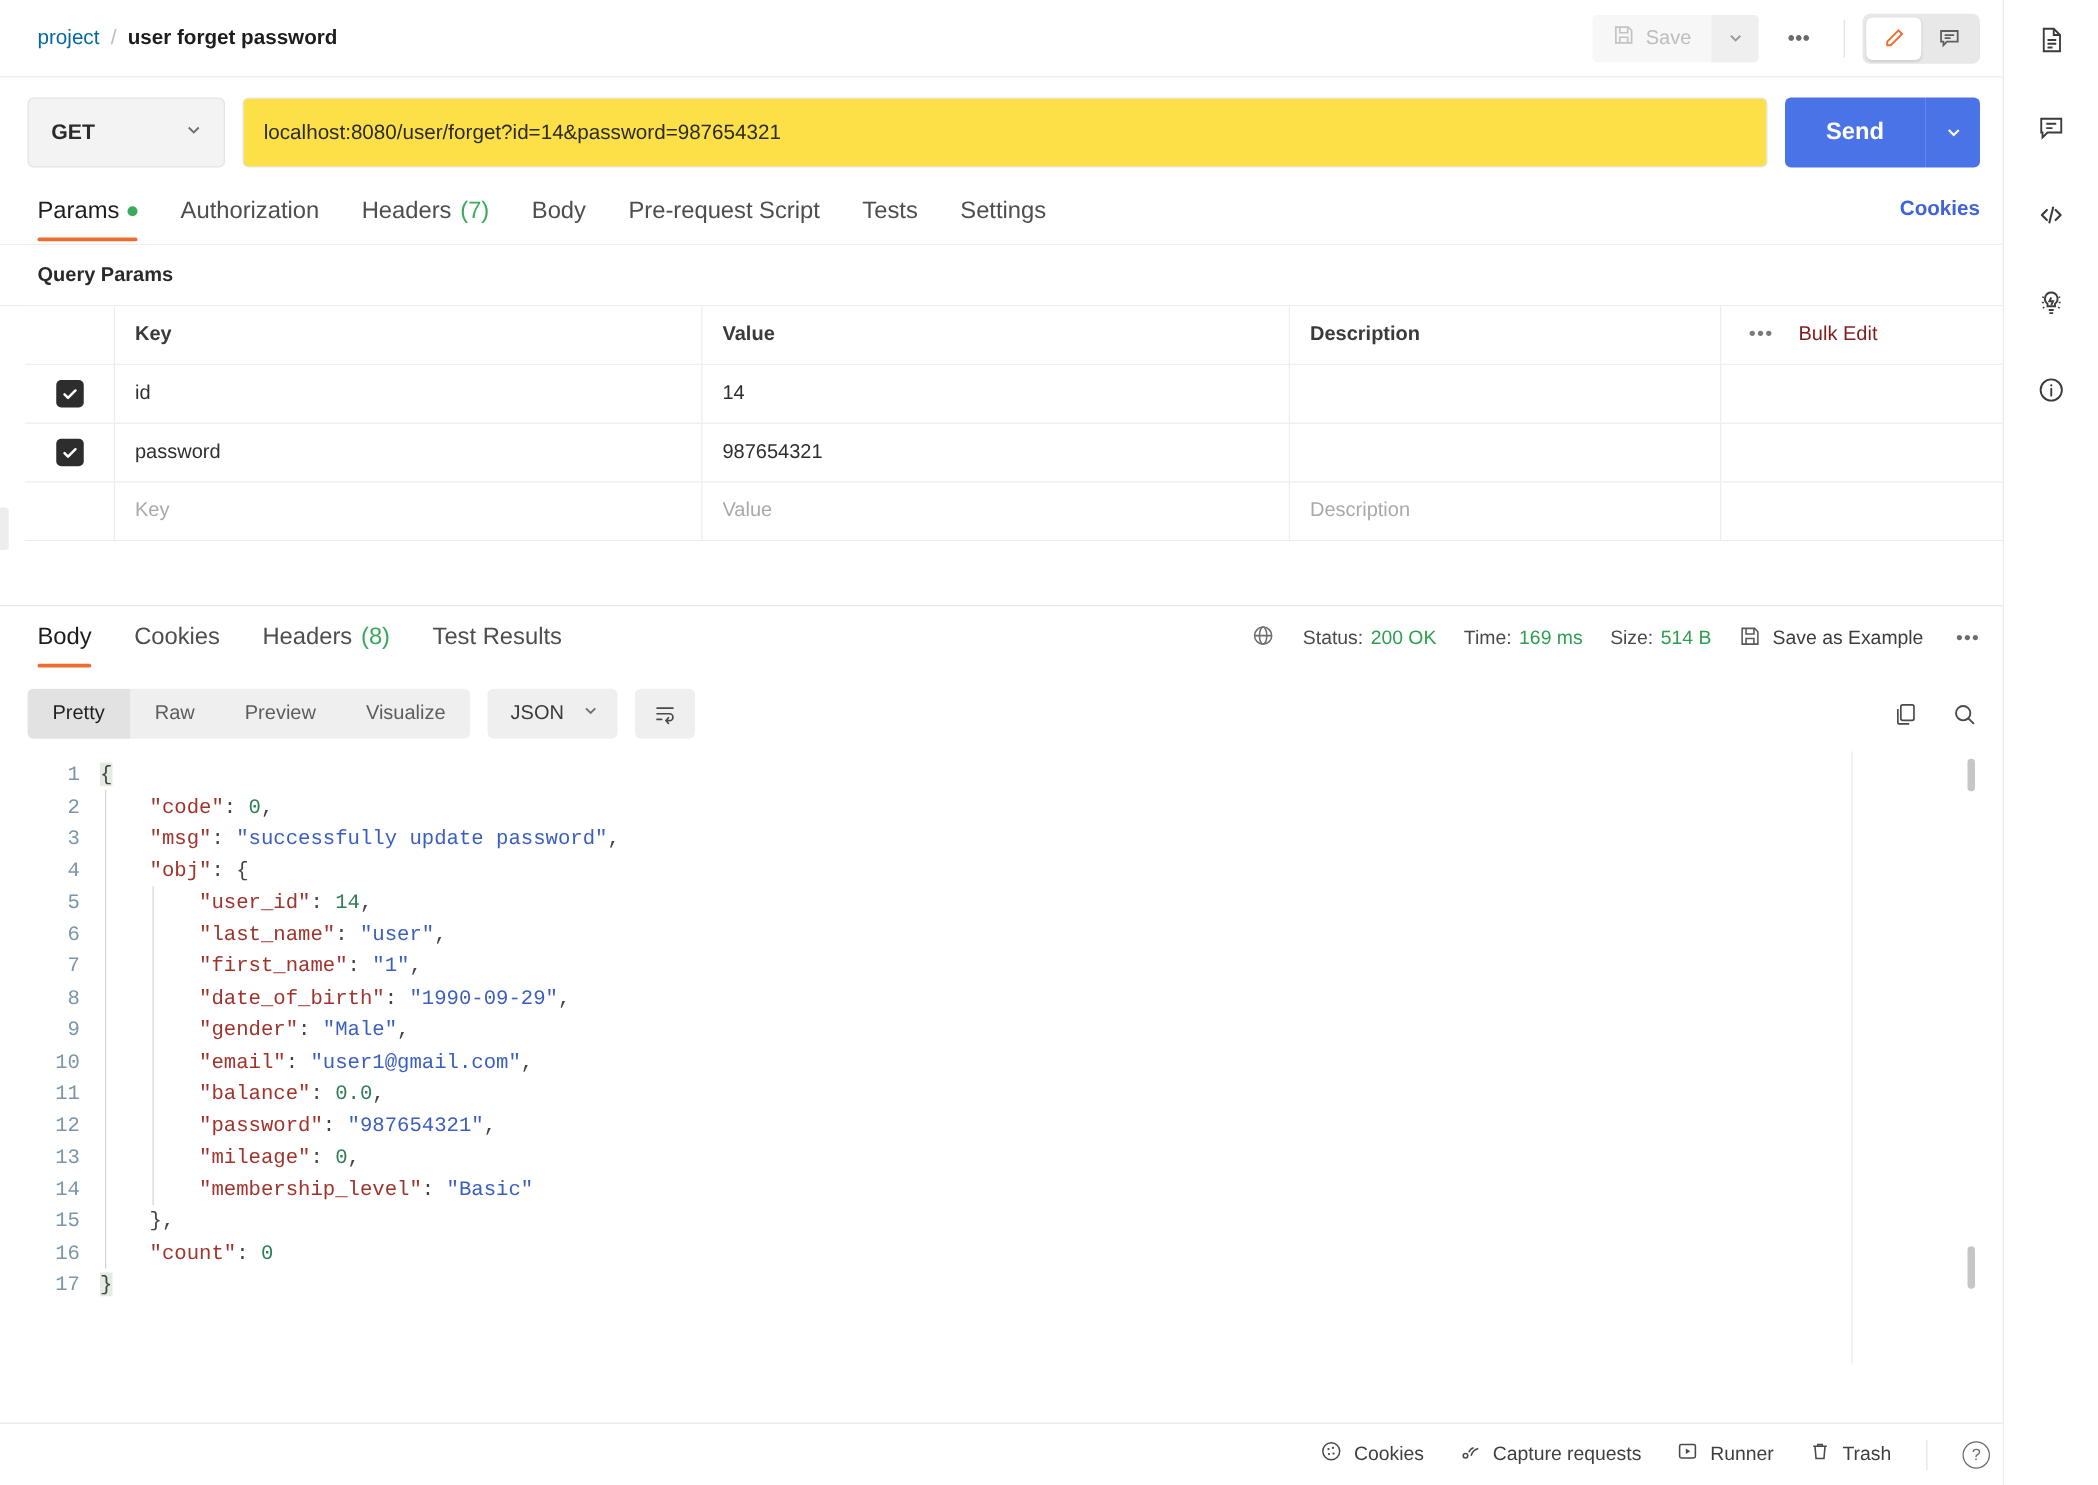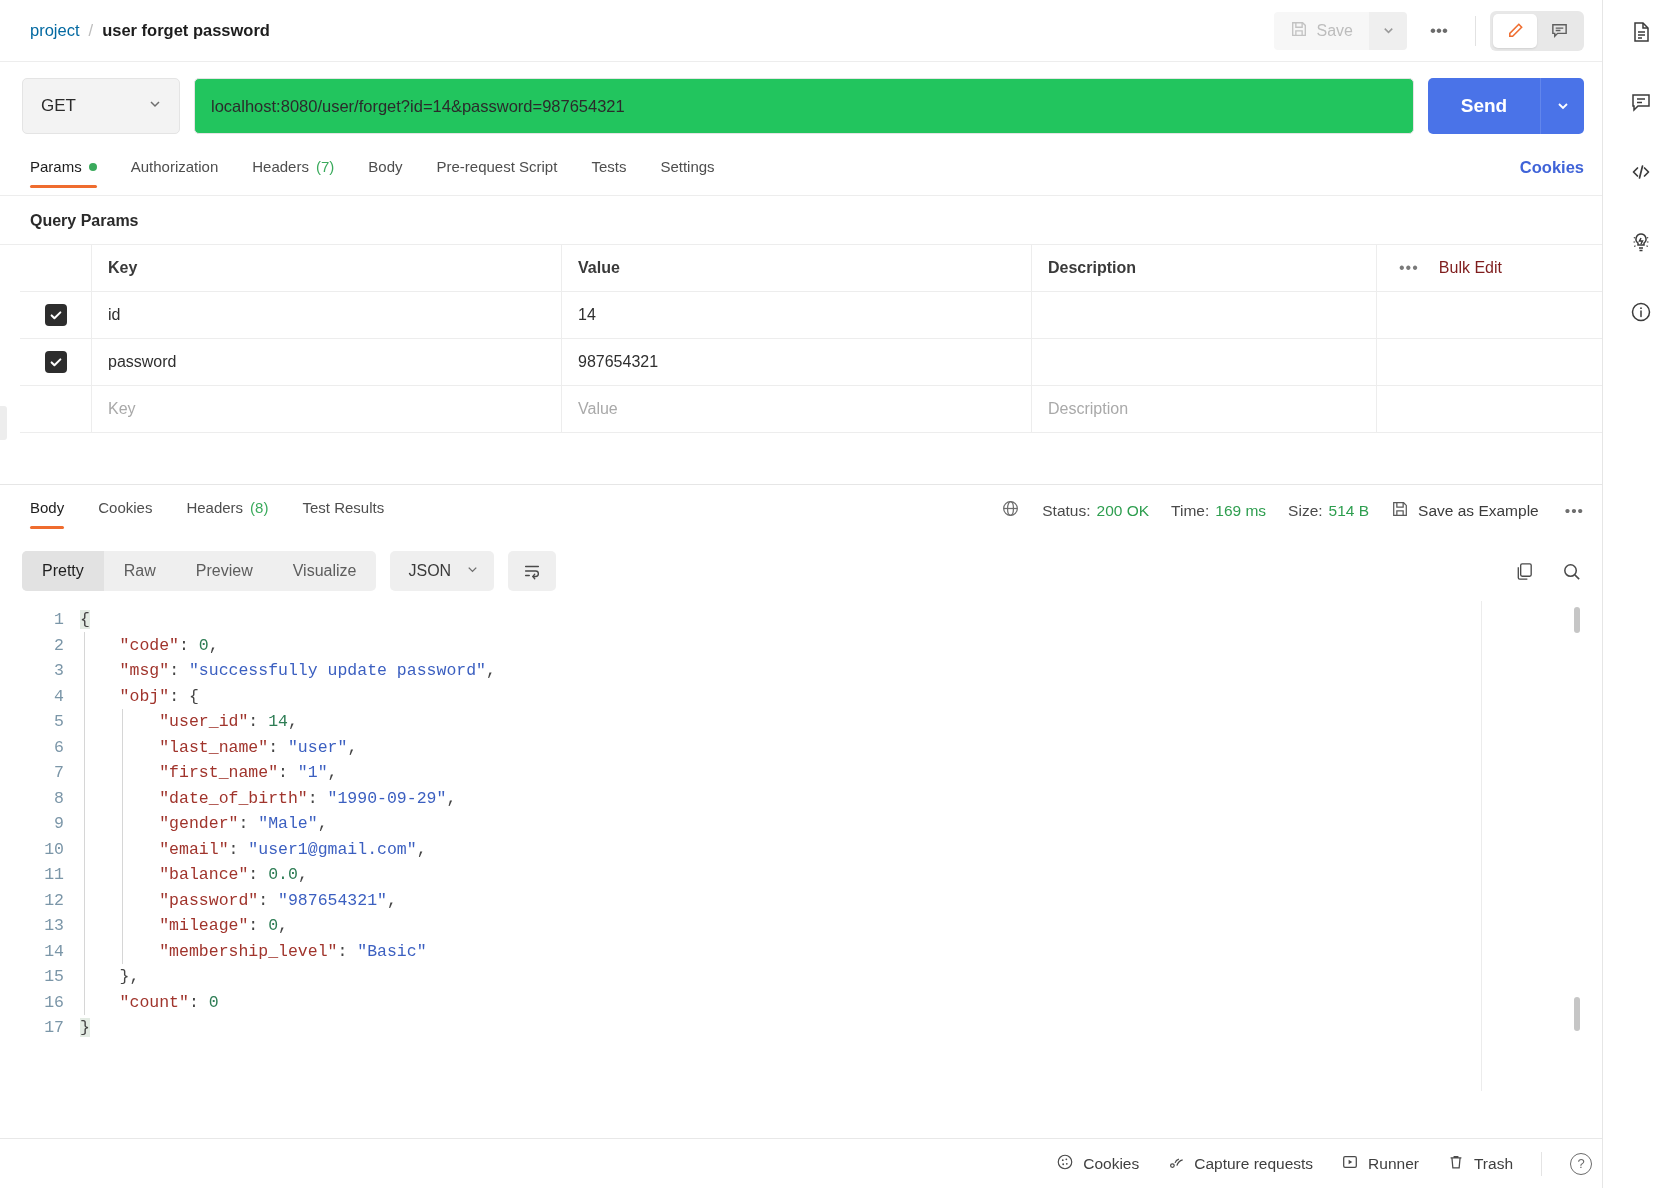--- a/index.html
+++ b/index.html
@@ -60,24 +60,24 @@
     justify-content: center; border-radius: 5px; cursor: pointer;
     border: none; background: transparent; color: #5f5f5f;
   }
   .tg-btn.active { background: #ffffff; color: #ef6c2e; box-shadow: 0 1px 2px rgba(0,0,0,.10); }
 
   
   .urlbar { display: flex; align-items: center; padding: 16px 18px 14px 22px; gap: 14px; }
   .method {
     width: 158px; height: 56px; background: #f3f3f3; border: 1px solid #e4e4e4;
     border-radius: 5px; display: flex; align-items: center; justify-content: space-between;
-    padding: 0 16px 0 18px; font-size: 17px; font-weight: 400; color: #2b2b2b; cursor: pointer;
+    padding: 0 16px 0 18px; font-size: 17px; font-weight: 700; color: #2b2b2b; cursor: pointer;
   }
   .urlfield {
-    flex: 1; height: 56px; background: #22c55e; border: 1px solid #e4e4e4;
+    flex: 1; height: 56px; background: #fde047; border: 1px solid #e4e4e4;
     border-radius: 5px; display: flex; align-items: center; padding: 0 16px;
     font-size: 16.5px; color: #2b2b2b; cursor: text; overflow: hidden; white-space: nowrap;
   }
   .send-grp { display: flex; }
   .send-btn {
     background: #4a73e8; color: #fff; border: none; height: 56px; width: 112px;
     border-radius: 5px 0 0 5px; font-size: 19px; font-weight: 700;
     font-family: inherit; cursor: pointer;
   }
   .send-caret {
@@ -87,21 +87,21 @@
     border-left: 1px solid #6286ec;
   }
 
   
   .req-tabs {
     display: flex; align-items: flex-start; padding: 10px 18px 0 30px;
     justify-content: space-between; border-bottom: 1px solid #ededed; height: 48px;
   }
   .tablist { display: flex; gap: 0; }
   .rtab {
-    font-size: 15px; color: #4e4e4e; padding: 0 18px 13px 0; margin-right: 16px;
+    font-size: 19px; color: #4e4e4e; padding: 0 18px 13px 0; margin-right: 16px;
     cursor: pointer; position: relative; display: flex; align-items: center; gap: 7px;
     background: none; border: none; font-family: inherit;
   }
   .rtab:first-child { padding-left: 0; }
   .rtab.active { color: #1d1d1d; }
   .rtab.active::after {
     content: ""; position: absolute; left: 0; right: 18px; bottom: 0;
     height: 3px; background: #ef6c2e; border-radius: 2px;
   }
   .dot-green { width: 8px; height: 8px; border-radius: 50%; background: #3aaa5c; display:inline-block; }

